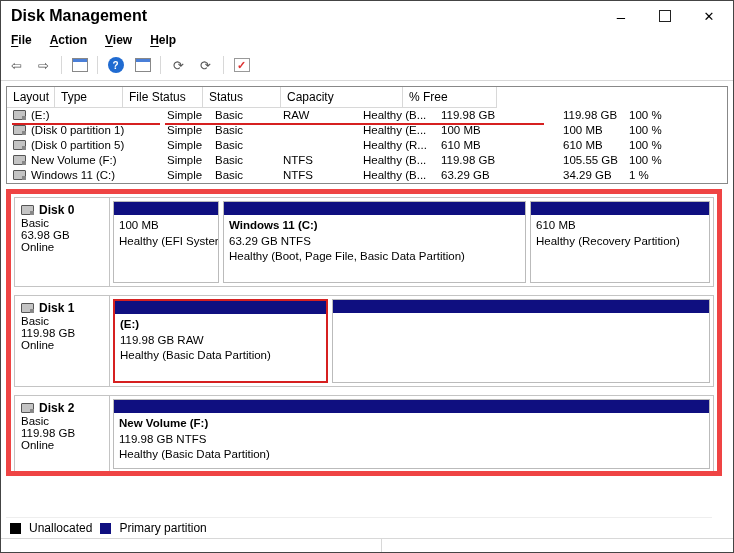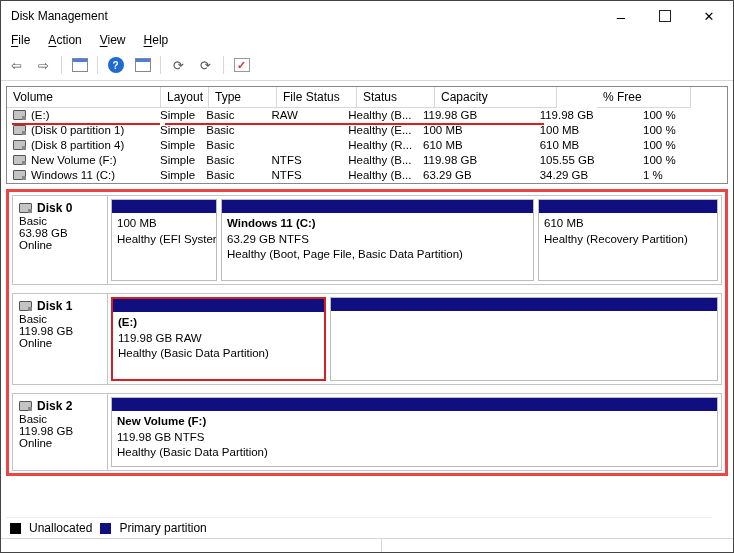--- a/index.html
+++ b/index.html
@@ -1,31 +1,31 @@
 <!DOCTYPE html>
 <html><head>
   <meta charset="utf-8">
   <style>
     * { box-sizing: border-box; margin: 0; padding: 0; }
     body { font-family: "Segoe UI", Tahoma, sans-serif; font-size: 11.5px; width: 734px; height: 553px; border: 1px solid #444; background: #fff; overflow: hidden; position: relative; color: #000; }
 
     
     .titlebar { height: 30px; display: flex; align-items: center; justify-content: space-between; padding: 0 2px 0 10px; }
-    .titlebar .title { font-size: 12px; }
+    .titlebar .title { font-size: 16px; font-weight: bold; }
     .winctrls { display: flex; }
     .winctrls div { width: 44px; height: 28px; display: flex; align-items: center; justify-content: center; font-size: 13px; }
     .winctrls .min::before { content: "\2013"; font-size: 15px; }
     .winctrls .close::before { content: "\2715"; }
     .winctrls .max { position: relative; }
     .winctrls .max::before { content: ""; display: block; width: 10px; height: 10px; border: 1px solid #222; }
 
     
     .menubar { padding: 2px 10px 5px; display: flex; gap: 18px; font-size: 12px; }
     .menubar span { text-decoration: underline; text-decoration-thickness: 1px; text-underline-offset: 2px; cursor: default; }
-    .menubar .u { text-decoration: none; }
+    .menubar .u { text-decoration: none; font-weight: bold; }
     .menubar .u::first-letter { text-decoration: underline; }
 
     
     .toolbar { padding: 2px 4px 4px; border-bottom: 1px solid #d8d8d8; display: flex; gap: 4px; align-items: center; }
     .toolbar .btn { width: 23px; height: 22px; border: 1px solid transparent; display: flex; align-items: center; justify-content: center; font-size: 13px; color: #555; }
     .toolbar .btn.enabled { color: #000; }
     .toolbar .sep { width: 1px; height: 18px; background: #d8d8d8; margin: 0 2px; }
     .toolbar .mini { width: 16px; height: 14px; border: 1px solid #888; position: relative; }
     .toolbar .mini::before { content: ""; position: absolute; top: 0; left: 0; right: 0; height: 3px; background: #4a7fd8; }
     .toolbar .help { width: 16px; height: 16px; border-radius: 50%; background: #206bd1; color: #fff; font-size: 10px; font-weight: 700; display: flex; align-items: center; justify-content: center; }
@@ -35,30 +35,30 @@
     .vlist { border: 1px solid #888; margin: 5px 5px 0 5px; position: relative; }
     .vhead { display: flex; background: #fff; font-size: 12px; }
     .vhead div { border-right: 1px solid #d8d8d8; border-bottom: 1px solid #d8d8d8; padding: 3px 6px; }
     .c-vol   { width: 154px; }
     .c-lay   { width: 48px; }
     .c-type  { width: 68px; }
     .c-fs    { width: 80px; }
     .c-stat  { width: 78px; }
     .c-cap   { width: 122px; }
     .c-free  { width: 66px; }
-    .c-pct   { width: 94px; margin-left: 40px; }
+    .c-pct   { width: 94px; }
     .vrow { display: flex; font-size: 11.5px; }
     .vrow div { padding: 1px 6px 2px; white-space: nowrap; overflow: hidden; }
     .vrow .c-vol { display: flex; align-items: center; gap: 5px; }
     .hdd { width: 13px; height: 10px; background: #c4c4c4; border: 1px solid #555; border-radius: 1px; position: relative; flex-shrink: 0; }
     .hdd::before { content: ""; position: absolute; right: -1px; bottom: -1px; width: 4px; height: 4px; background: #888; }
     .redline { position: absolute; height: 1.5px; background: #d62020; left: 5px; }
 
     
-    .dmap { border: 3px solid #ef4444; margin: 5px 5px 0 5px; padding: 3px; height: 287px; overflow-y: scroll; }
+    .dmap { border: 5px solid #ef4444; margin: 5px 11px 0 5px; padding: 3px; height: 287px; overflow-y: scroll; }
     .disk { display: flex; margin-bottom: 8px; }
     .disk-left { width: 96px; border: 1px solid #c4c4c4; padding: 5px 6px 5px 6px; }
     .disk-left .row1 { display: flex; align-items: center; gap: 5px; }
     .disk-left b { font-size: 12px; font-weight: 700; }
     .disk-left .sub { font-size: 11.5px; }
     .disk-right { flex: 1; display: flex; gap: 4px; border: 1px solid #c4c4c4; border-left: none; padding: 3px; }
     .part { border: 1px solid #bbb; flex-shrink: 0; display: flex; flex-direction: column; min-width: 0; }
     .part .stripe { height: 13px; background: #0f0f80; flex-shrink: 0; }
     .part .body { padding: 3px 5px 5px; font-size: 11.5px; line-height: 1.35; white-space: nowrap; overflow: hidden; }
     .part .body .t { font-weight: 700; }
@@ -115,21 +115,20 @@
   <div class="btn">⟳</div>
   <div class="btn">⟳</div>
   <div class="sep"></div>
   <div class="btn enabled">
       <span class="check">✓</span>
     </div>
 </div>
 
 <div class="vlist" id="vlist">
   <div class="vhead">
-    <div class="c-vol">Volume</div>
     <div class="c-lay">Layout</div>
     <div class="c-type">Type</div>
     <div class="c-fs">File Status</div>
     <div class="c-stat">Status</div>
     <div class="c-cap">Capacity</div>
     <div class="c-pct">% Free</div>
   </div>
   <div class="redline" style="top:36px; width:148px;"></div>
   <div class="redline" style="top:36px; left:158px; width:379px;"></div>
 <div class="vrow">
@@ -154,21 +153,21 @@
       <div class="c-type">Basic</div>
       <div class="c-fs"></div>
       <div class="c-stat">Healthy (E...</div>
       <div class="c-cap">100 MB</div>
       <div class="c-free">100 MB</div>
       <div class="c-pct">100 %</div>
     </div>
     <div class="vrow">
       <div class="c-vol">
         <span class="hdd"></span>
-        <span>(Disk 8 partition 4)</span>
+        <span>(Disk 0 partition 5)</span>
       </div>
       <div class="c-lay">Simple</div>
       <div class="c-type">Basic</div>
       <div class="c-fs"></div>
       <div class="c-stat">Healthy (R...</div>
       <div class="c-cap">610 MB</div>
       <div class="c-free">610 MB</div>
       <div class="c-pct">100 %</div>
     </div>
     <div class="vrow">

